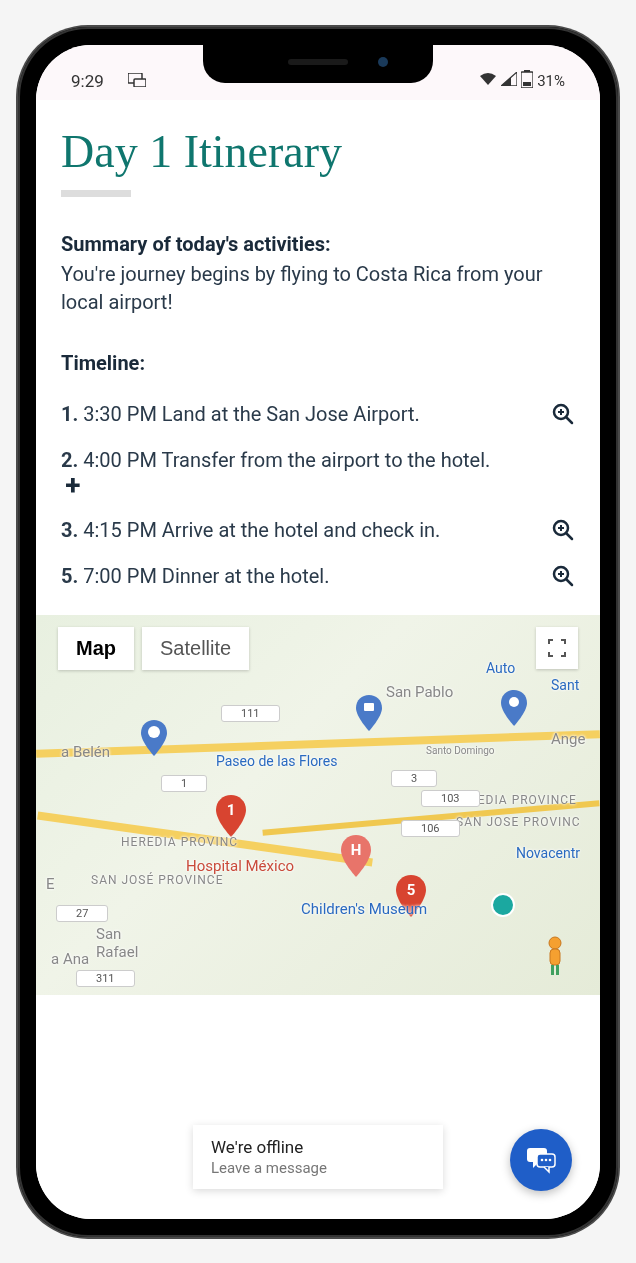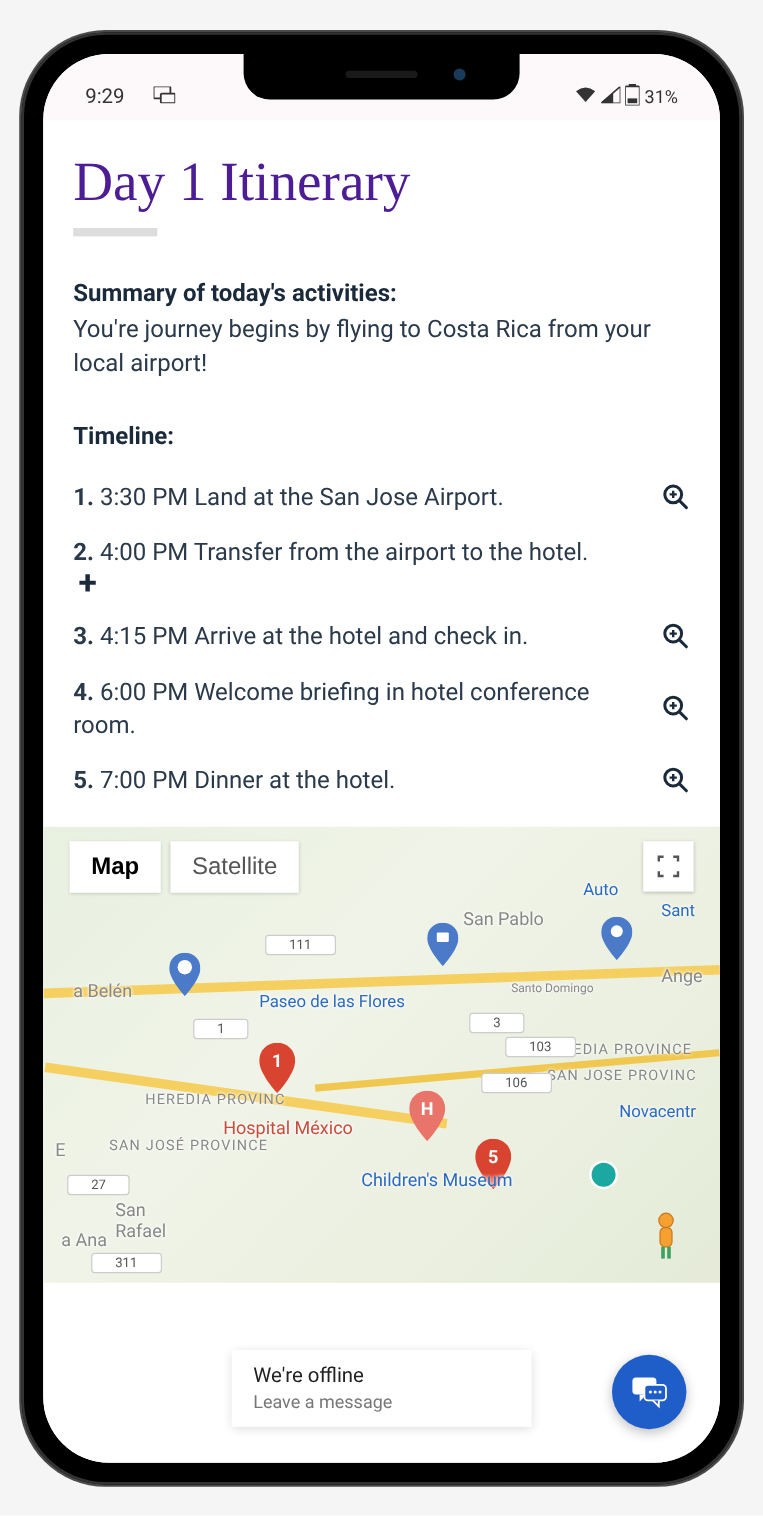--- a/index.html
+++ b/index.html
@@ -75,21 +75,21 @@
       padding: 25px 25px 0 25px;
       background: #fff;
       height: calc(100% - 55px);
       overflow: hidden;
       position: relative;
     }
     .page-title {
       font-family: Georgia, 'Times New Roman', serif;
       font-size: 46px;
       font-weight: 400;
-      color: #4c1d95;
+      color: #0f766e;
       margin-bottom: 12px;
     }
     .title-underline {
       width: 70px;
       height: 7px;
       background: #ddd;
       margin-bottom: 35px;
     }
     .summary-label {
       font-weight: 700;
@@ -321,31 +321,20 @@
           <span class="zoom-icon">
             <svg width="22" height="22" viewBox="0 0 22 22">
                 <circle cx="9" cy="9" r="7" fill="none" stroke="#1a2a3a" stroke-width="2.5"></circle>
                 <line x1="14" y1="14" x2="20" y2="20" stroke="#1a2a3a" stroke-width="2.5" stroke-linecap="round"></line>
                 <line x1="6" y1="9" x2="12" y2="9" stroke="#1a2a3a" stroke-width="2"></line>
                 <line x1="9" y1="6" x2="9" y2="12" stroke="#1a2a3a" stroke-width="2"></line>
               </svg>
           </span>
         </div>
 
-        <div class="timeline-item">
-          <div class="timeline-text"><span class="timeline-num">4.</span> <span>6:00 PM Welcome briefing in hotel conference room.</span></div>
-          <span class="zoom-icon">
-            <svg width="22" height="22" viewBox="0 0 22 22">
-                <circle cx="9" cy="9" r="7" fill="none" stroke="#1a2a3a" stroke-width="2.5"></circle>
-                <line x1="14" y1="14" x2="20" y2="20" stroke="#1a2a3a" stroke-width="2.5" stroke-linecap="round"></line>
-                <line x1="6" y1="9" x2="12" y2="9" stroke="#1a2a3a" stroke-width="2"></line>
-                <line x1="9" y1="6" x2="9" y2="12" stroke="#1a2a3a" stroke-width="2"></line>
-              </svg>
-          </span>
-        </div>
 
         <div class="timeline-item">
           <div class="timeline-text"><span class="timeline-num">5.</span> <span>7:00 PM Dinner at the hotel.</span></div>
           <span class="zoom-icon">
             <svg width="22" height="22" viewBox="0 0 22 22">
                 <circle cx="9" cy="9" r="7" fill="none" stroke="#1a2a3a" stroke-width="2.5"></circle>
                 <line x1="14" y1="14" x2="20" y2="20" stroke="#1a2a3a" stroke-width="2.5" stroke-linecap="round"></line>
                 <line x1="6" y1="9" x2="12" y2="9" stroke="#1a2a3a" stroke-width="2"></line>
                 <line x1="9" y1="6" x2="9" y2="12" stroke="#1a2a3a" stroke-width="2"></line>
               </svg>

